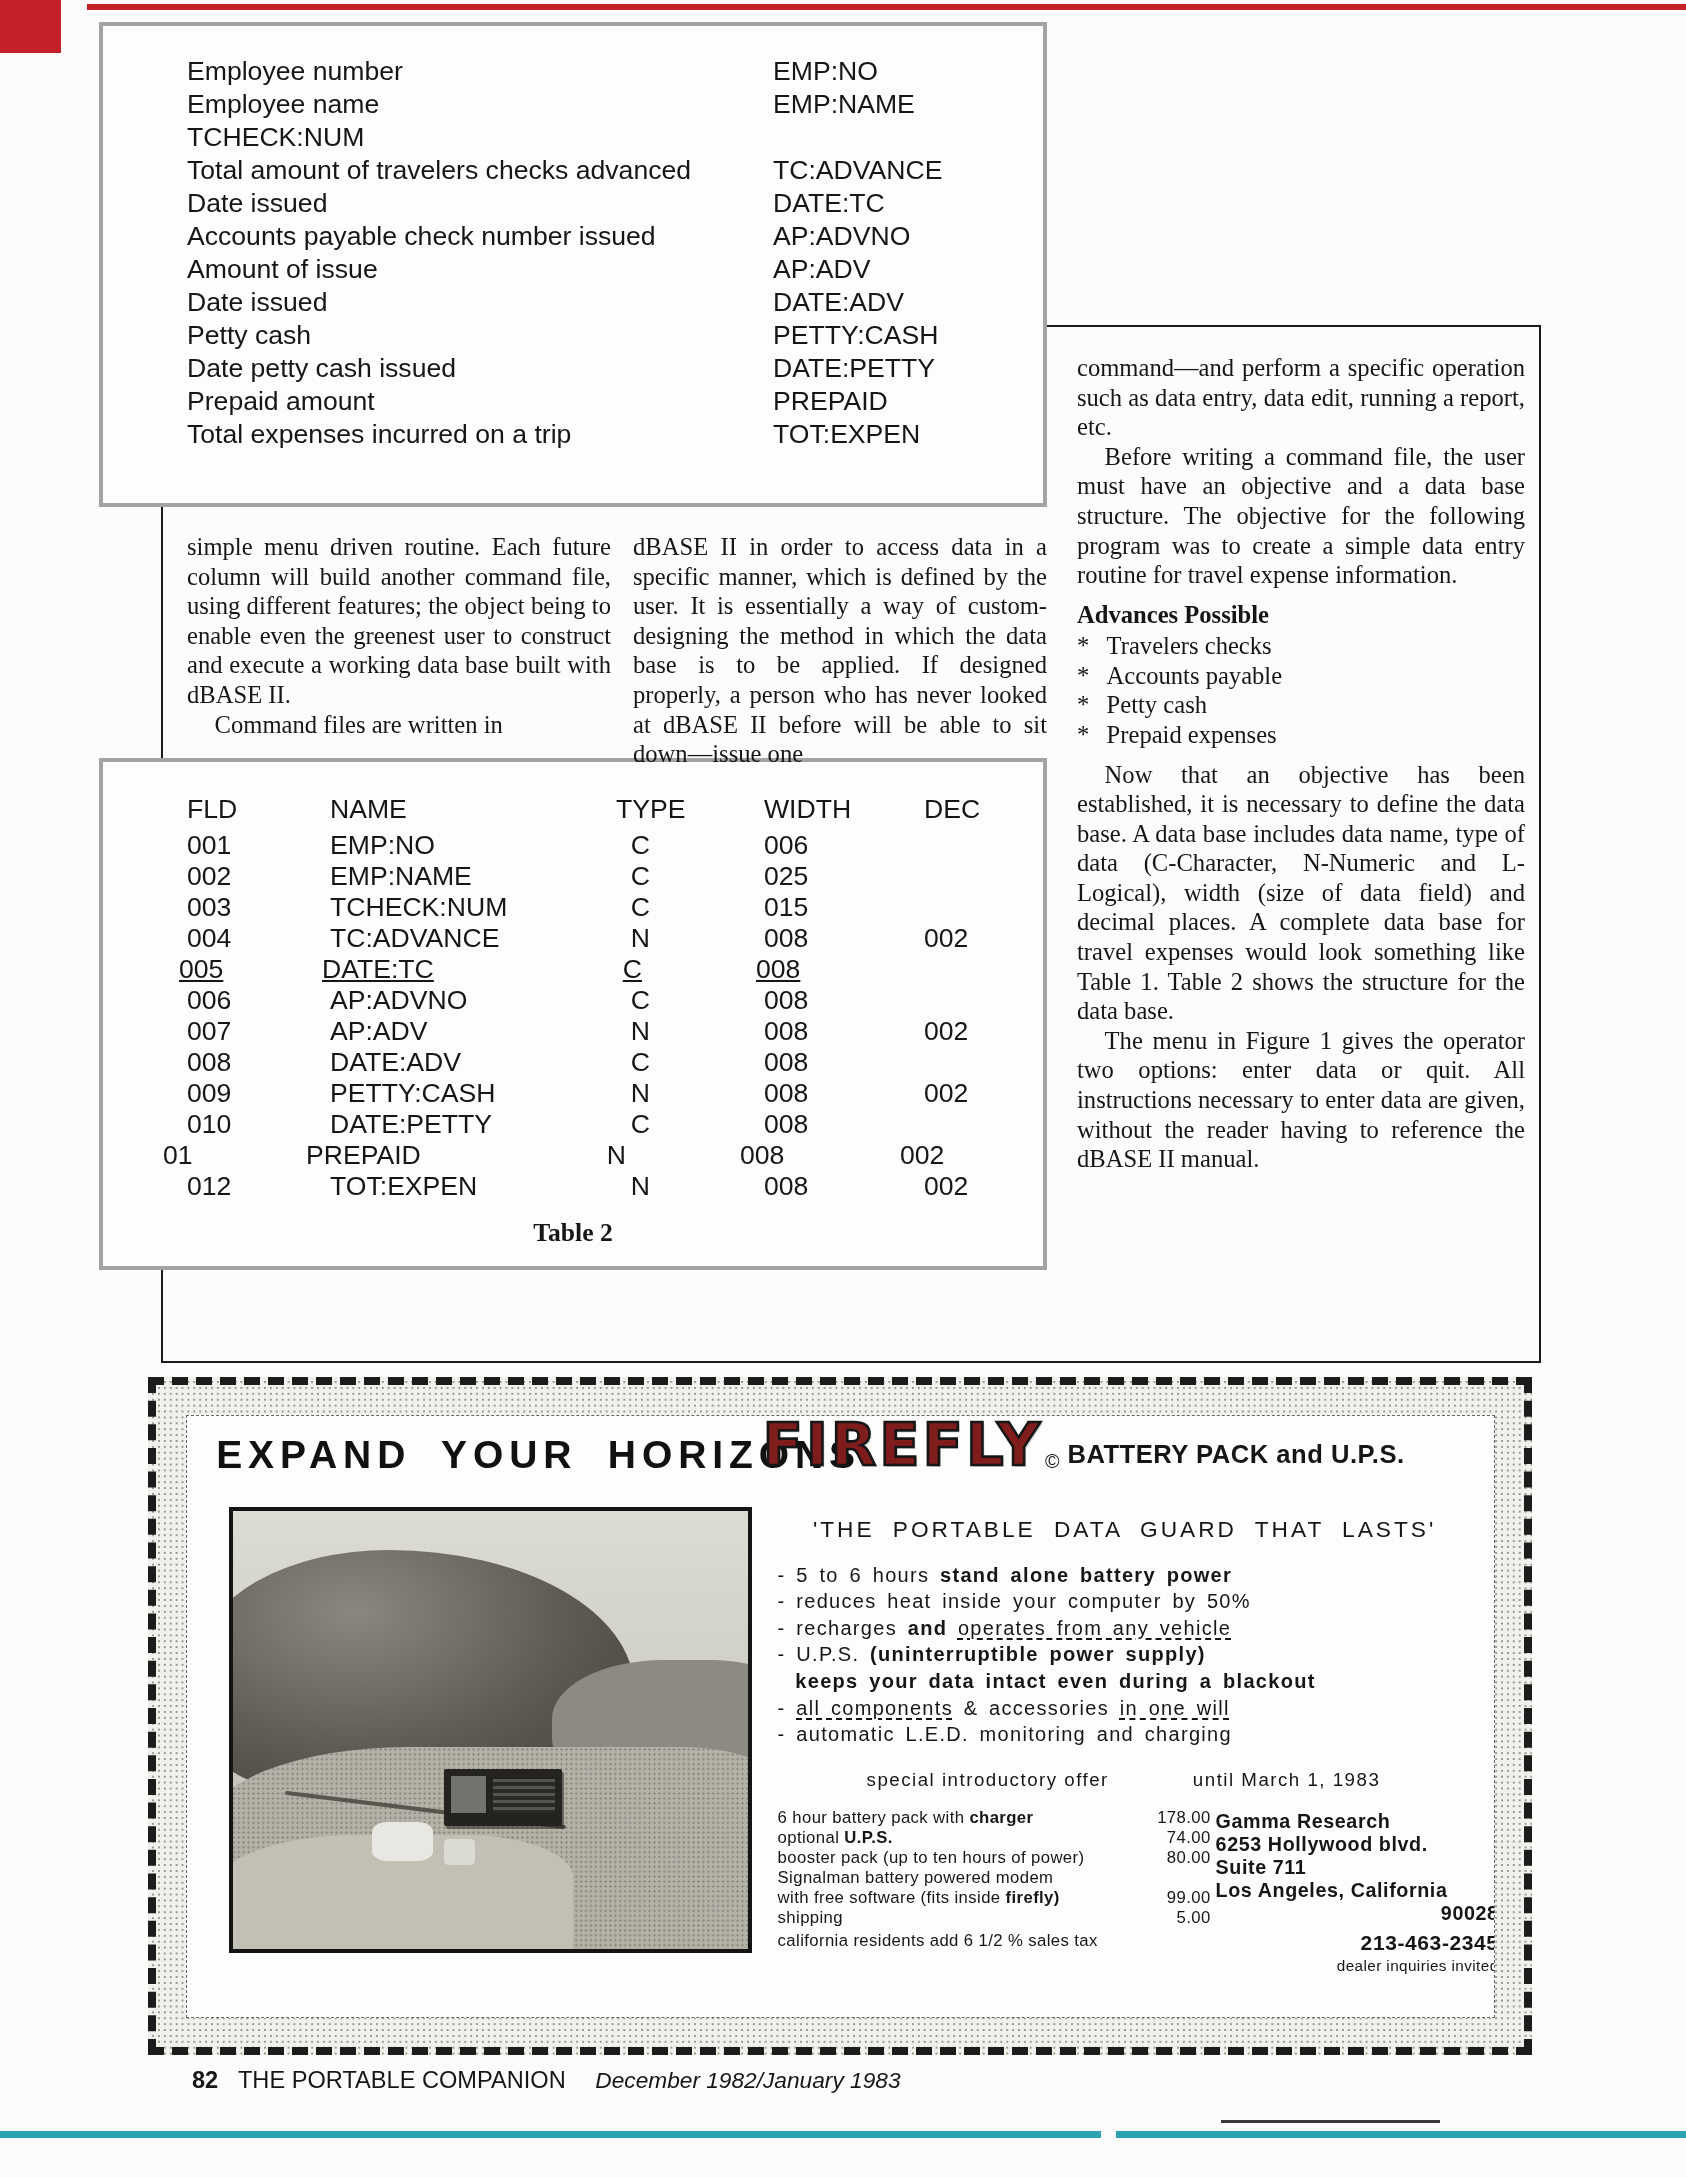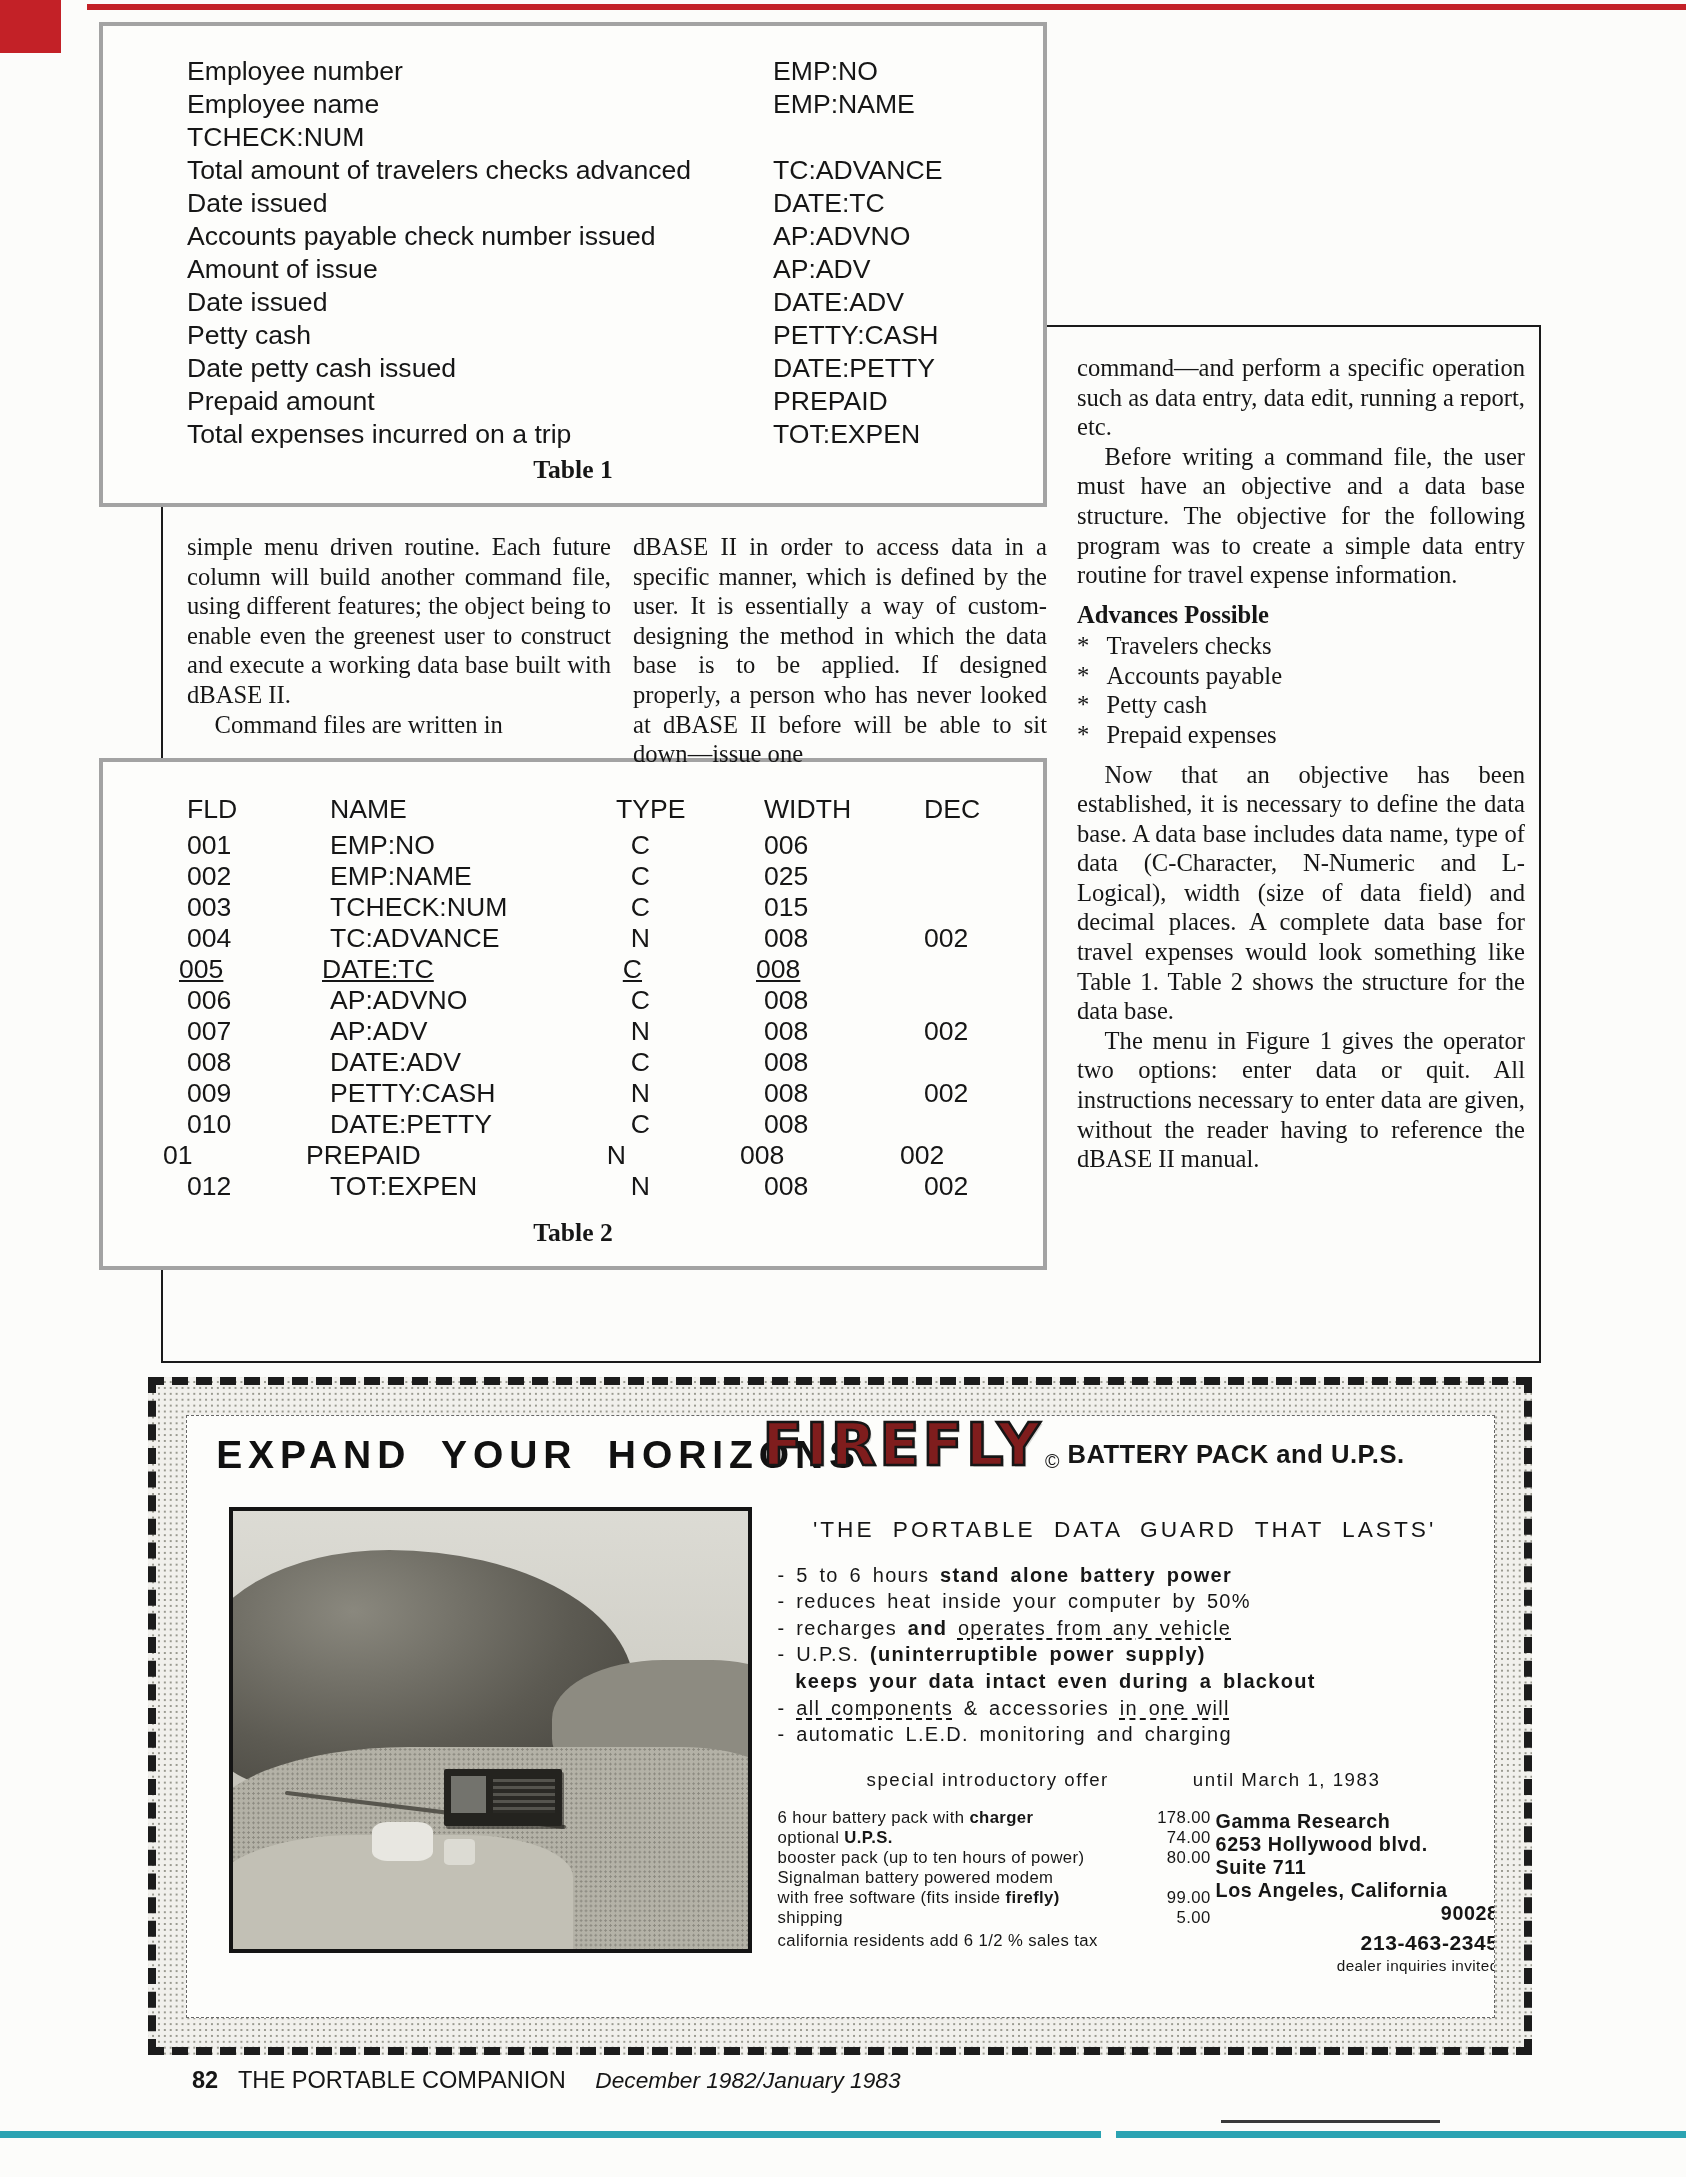--- a/index.html
+++ b/index.html
@@ -168,21 +168,20 @@
         <div class="t1-row">
           <span class="t1-label">Prepaid amount</span>
           <span class="t1-field">PREPAID</span>
         </div>
 
         <div class="t1-row">
           <span class="t1-label">Total expenses incurred on a trip</span>
           <span class="t1-field">TOT:EXPEN</span>
         </div>
       </div>
-    <div class="tcaption">Table 1</div>
   </div>
 
   <div class="tablebox t2">
     <div class="t2-grid t2-head">
       <span>FLD</span>
       <span>NAME</span>
       <span>TYPE</span>
       <span>WIDTH</span>
       <span>DEC</span>
     </div>

